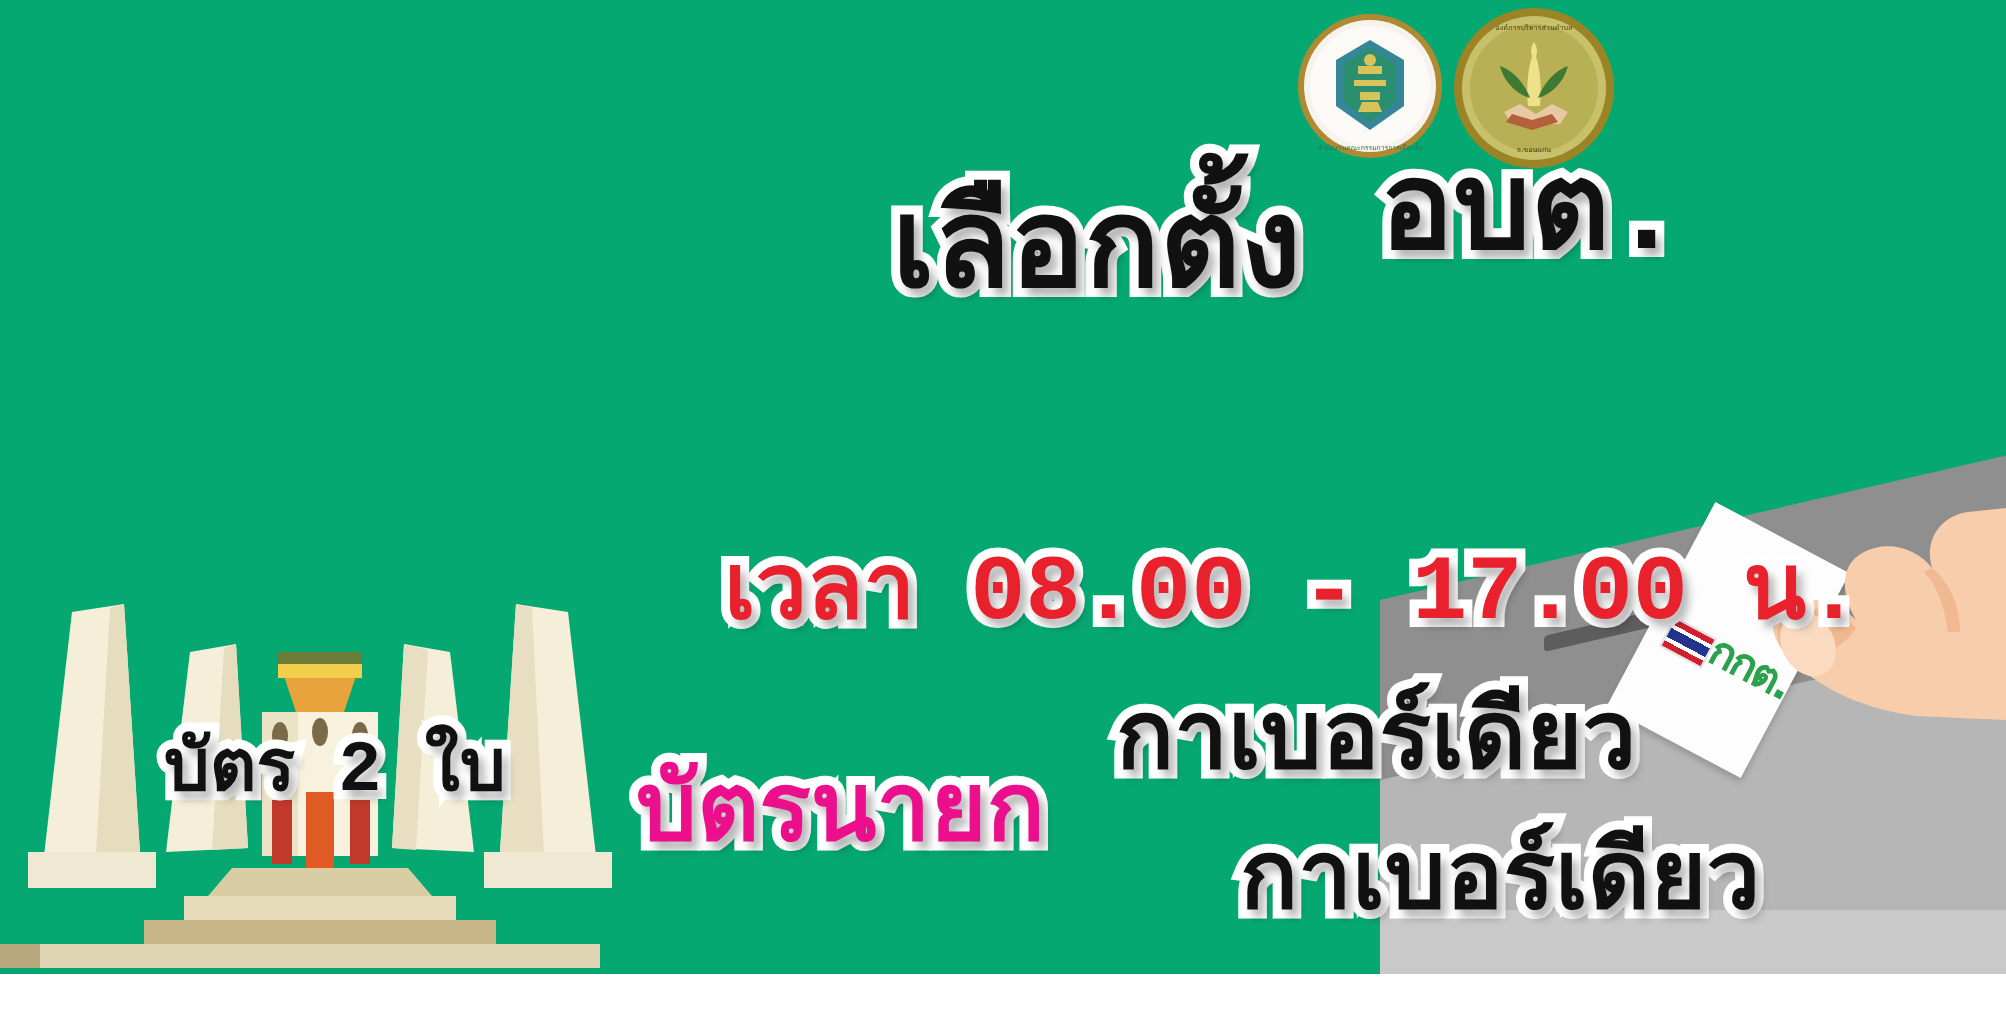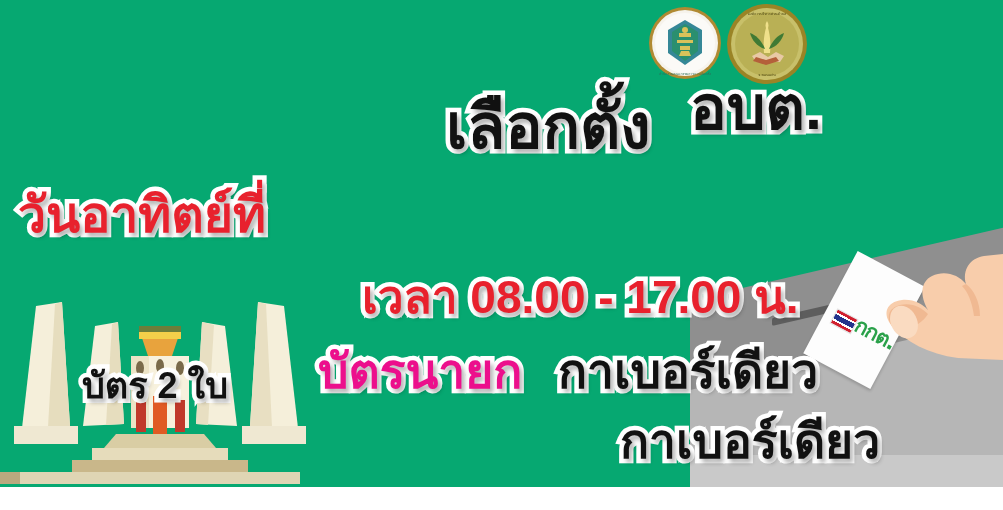--- a/index.html
+++ b/index.html
@@ -100,41 +100,42 @@
   .logo{position:absolute;}
   .logo-ect{left:648px;top:6px;width:74px;height:74px;}
   .logo-seal{left:726px;top:3px;width:82px;height:82px;}
 
   
   .hl{
     position:absolute;
     white-space:nowrap;
     font-weight:700;
     line-height:1;
-    font-family:Liberation Sans, sans-serif;
+    font-family:Liberation Mono, monospace;
   }
 
   
   .o-black{
     color:#111111;
     -webkit-text-stroke:9px #ffffff;
     paint-order:stroke fill;
     text-shadow:3px 4px 4px rgba(0,0,0,.30);
   }
   .o-red{
     color:#e8212d;
     -webkit-text-stroke:9px #ffffff;
     paint-order:stroke fill;
     text-shadow:3px 4px 4px rgba(0,0,0,.30);
   }
   .o-pink{
     color:#ec0f8c;
     -webkit-text-stroke:9px #ffffff;
     paint-order:stroke fill;
     text-shadow:3px 4px 4px rgba(0,0,0,.30);
+    margin-top:36px;
   }
   .o-green{
     color:#06a871;
     -webkit-text-stroke:9px #ffffff;
     paint-order:stroke fill;
     text-shadow:3px 4px 4px rgba(0,0,0,.30);
   }
 
   
   #line-elect{left:446px;top:96px;font-size:62px;}
@@ -244,21 +245,20 @@
     <path d="M58 30 C56 38 50 44 43 46 C46 38 52 32 58 30 Z" fill="#3f7a34"></path>
     <path d="M26 53 l8 -4 l8 5 l8 -5 l8 4 l-4 6 h-24 z" fill="#e8c9a5"></path>
     <path d="M30 54 l10 3 l10 -3 l3 4 l-13 4 l-13 -4 z" fill="#b4603a"></path>
     <text x="41" y="12" font-size="3.6" fill="#4a4310" text-anchor="middle" font-family="DejaVu Sans, sans-serif">องค์การบริหารส่วนตำบล</text>
     <text x="41" y="73" font-size="3.6" fill="#4a4310" text-anchor="middle" font-family="DejaVu Sans, sans-serif">จ.ขอนแก่น</text>
   </svg>
 
   <div class="hl o-black" id="line-elect">เลือกตั้ง</div>
   <div class="hl o-black" id="line-abt">อบต.</div>
 
-  <div class="hl o-red" id="line-sunday">วันอาทิตย์ที่</div>
 
   <div class="hl o-red" id="line-time">เวลา 08.00 - 17.00 น.</div>
 
   <div class="hl o-black" id="line-two-cards">บัตร 2 ใบ</div>
   <div class="hl o-pink" id="line-mayor-pink">บัตรนายก</div>
   <div class="hl o-black" id="line-mayor-black">กาเบอร์เดียว</div>
 
   <div class="hl o-black" id="line-council-black">กาเบอร์เดียว</div>
 
   <div class="white-strip"></div>

